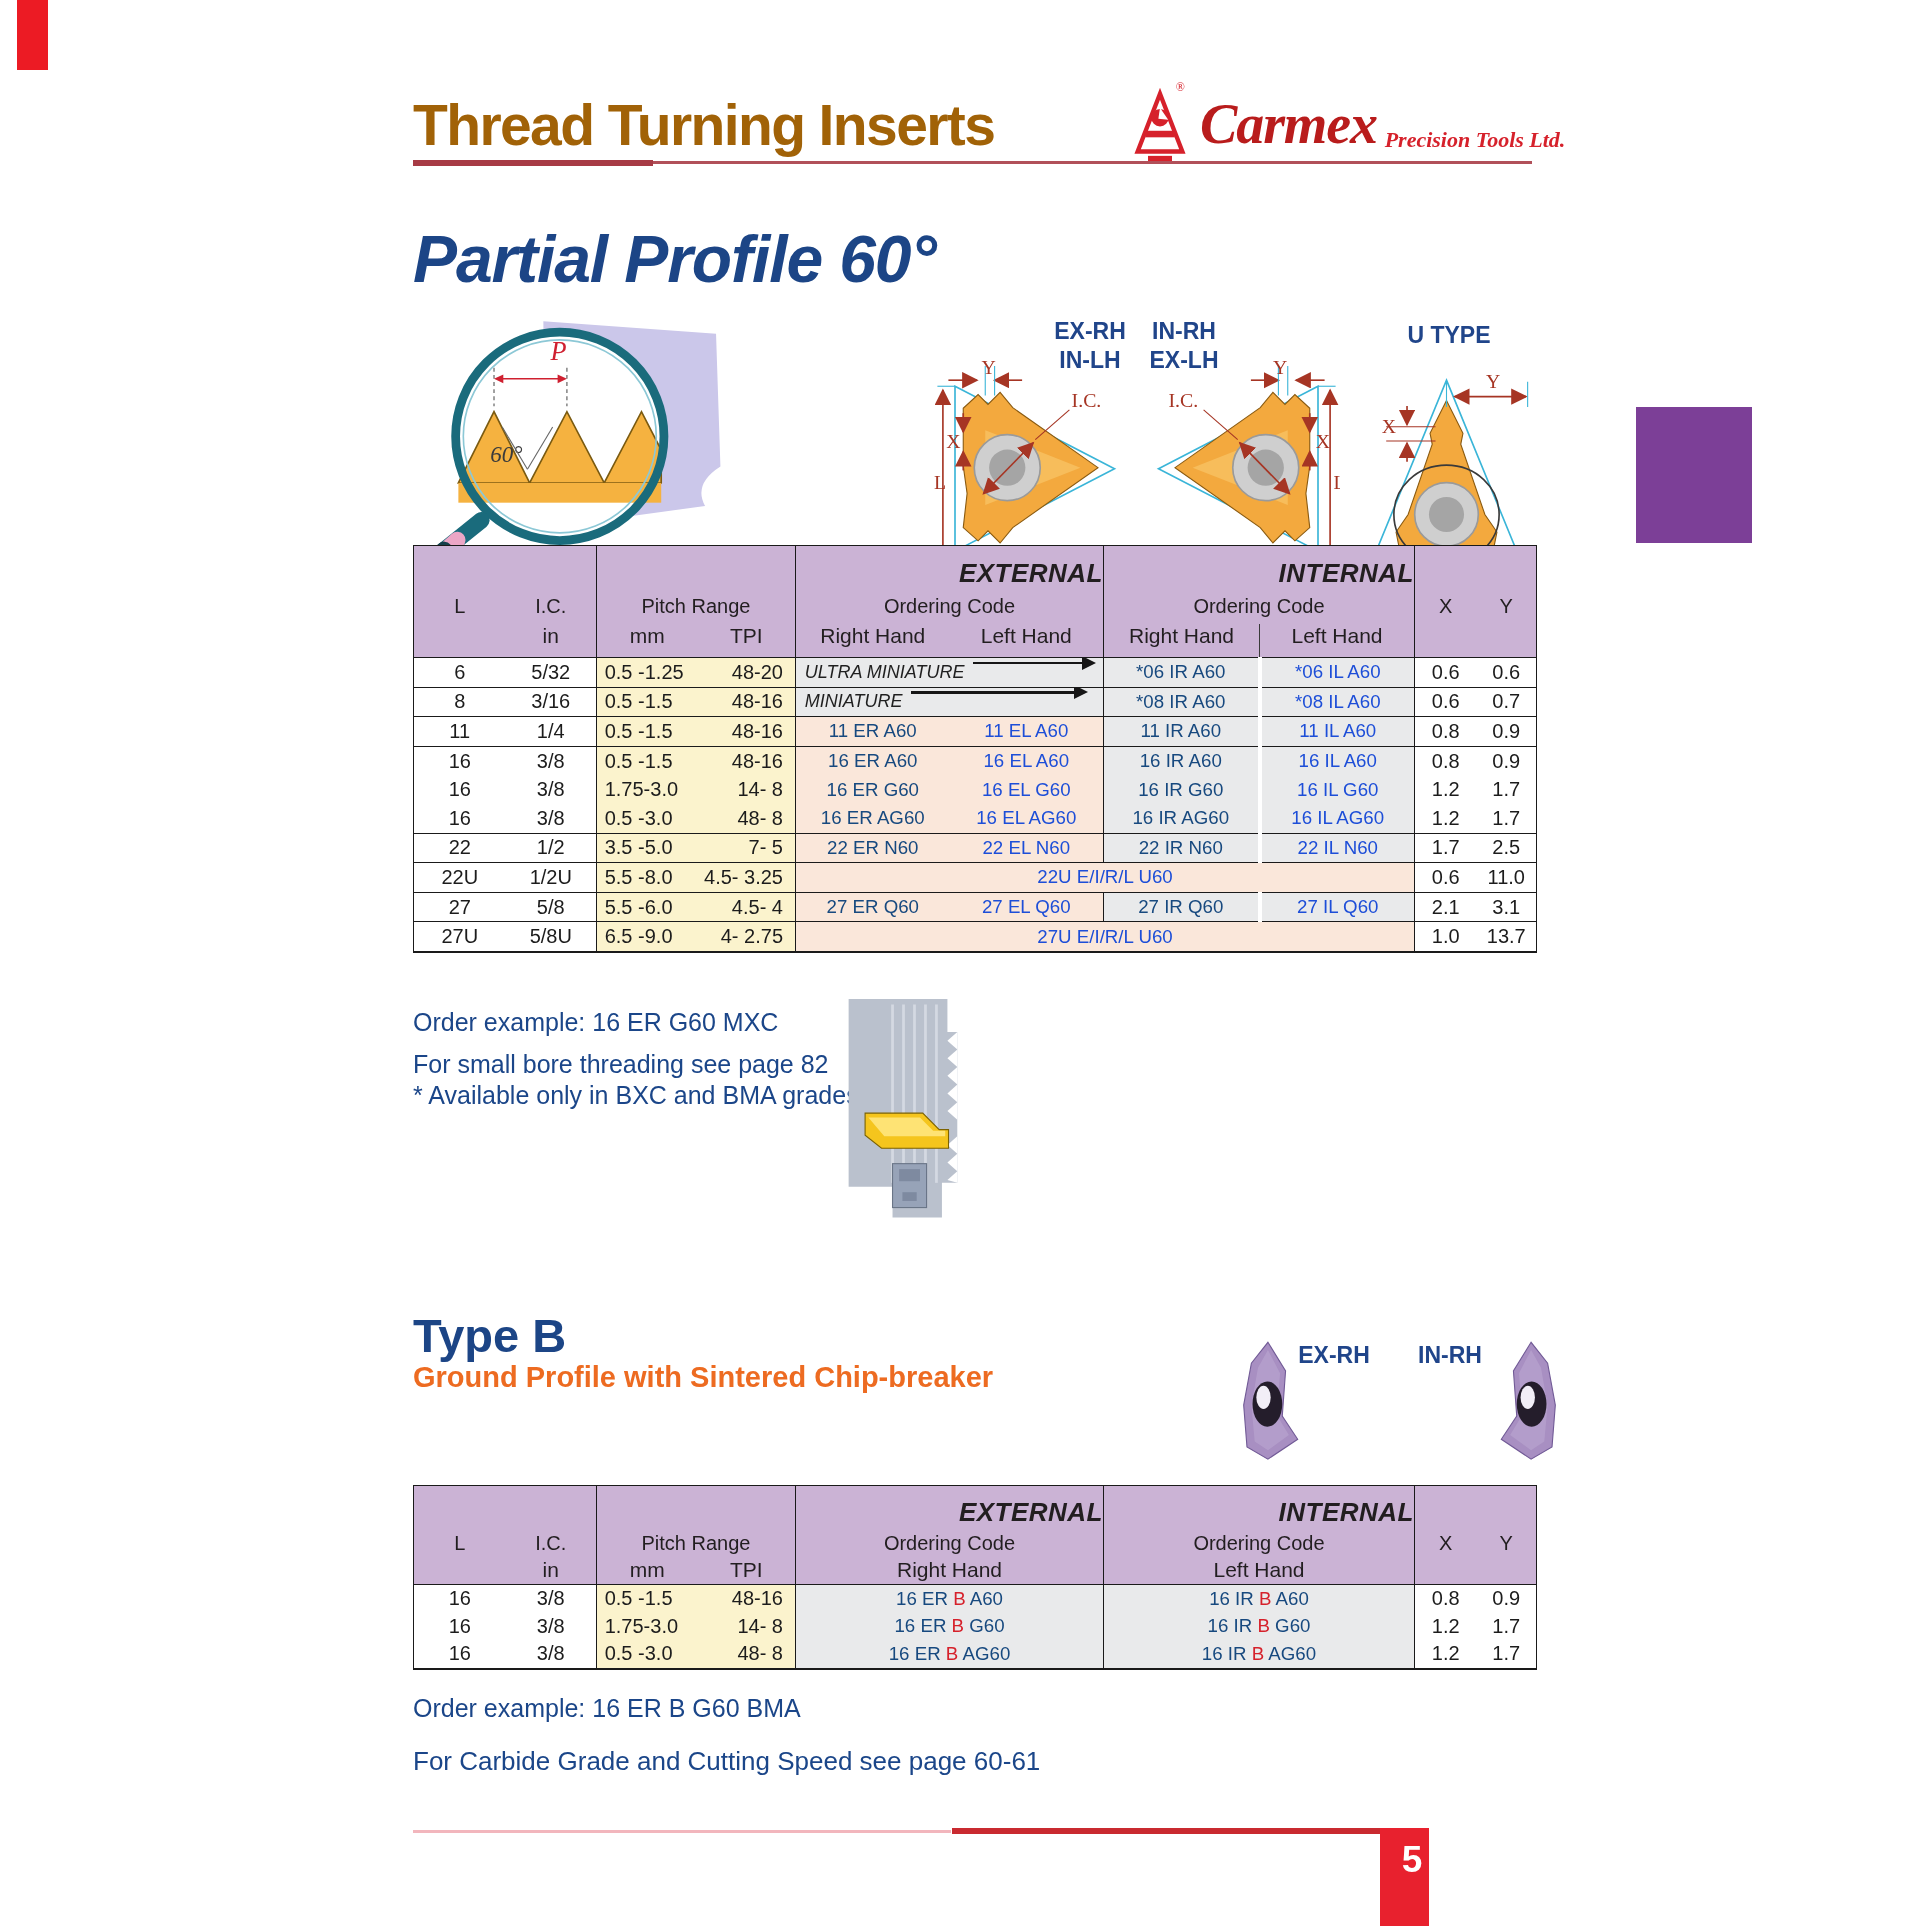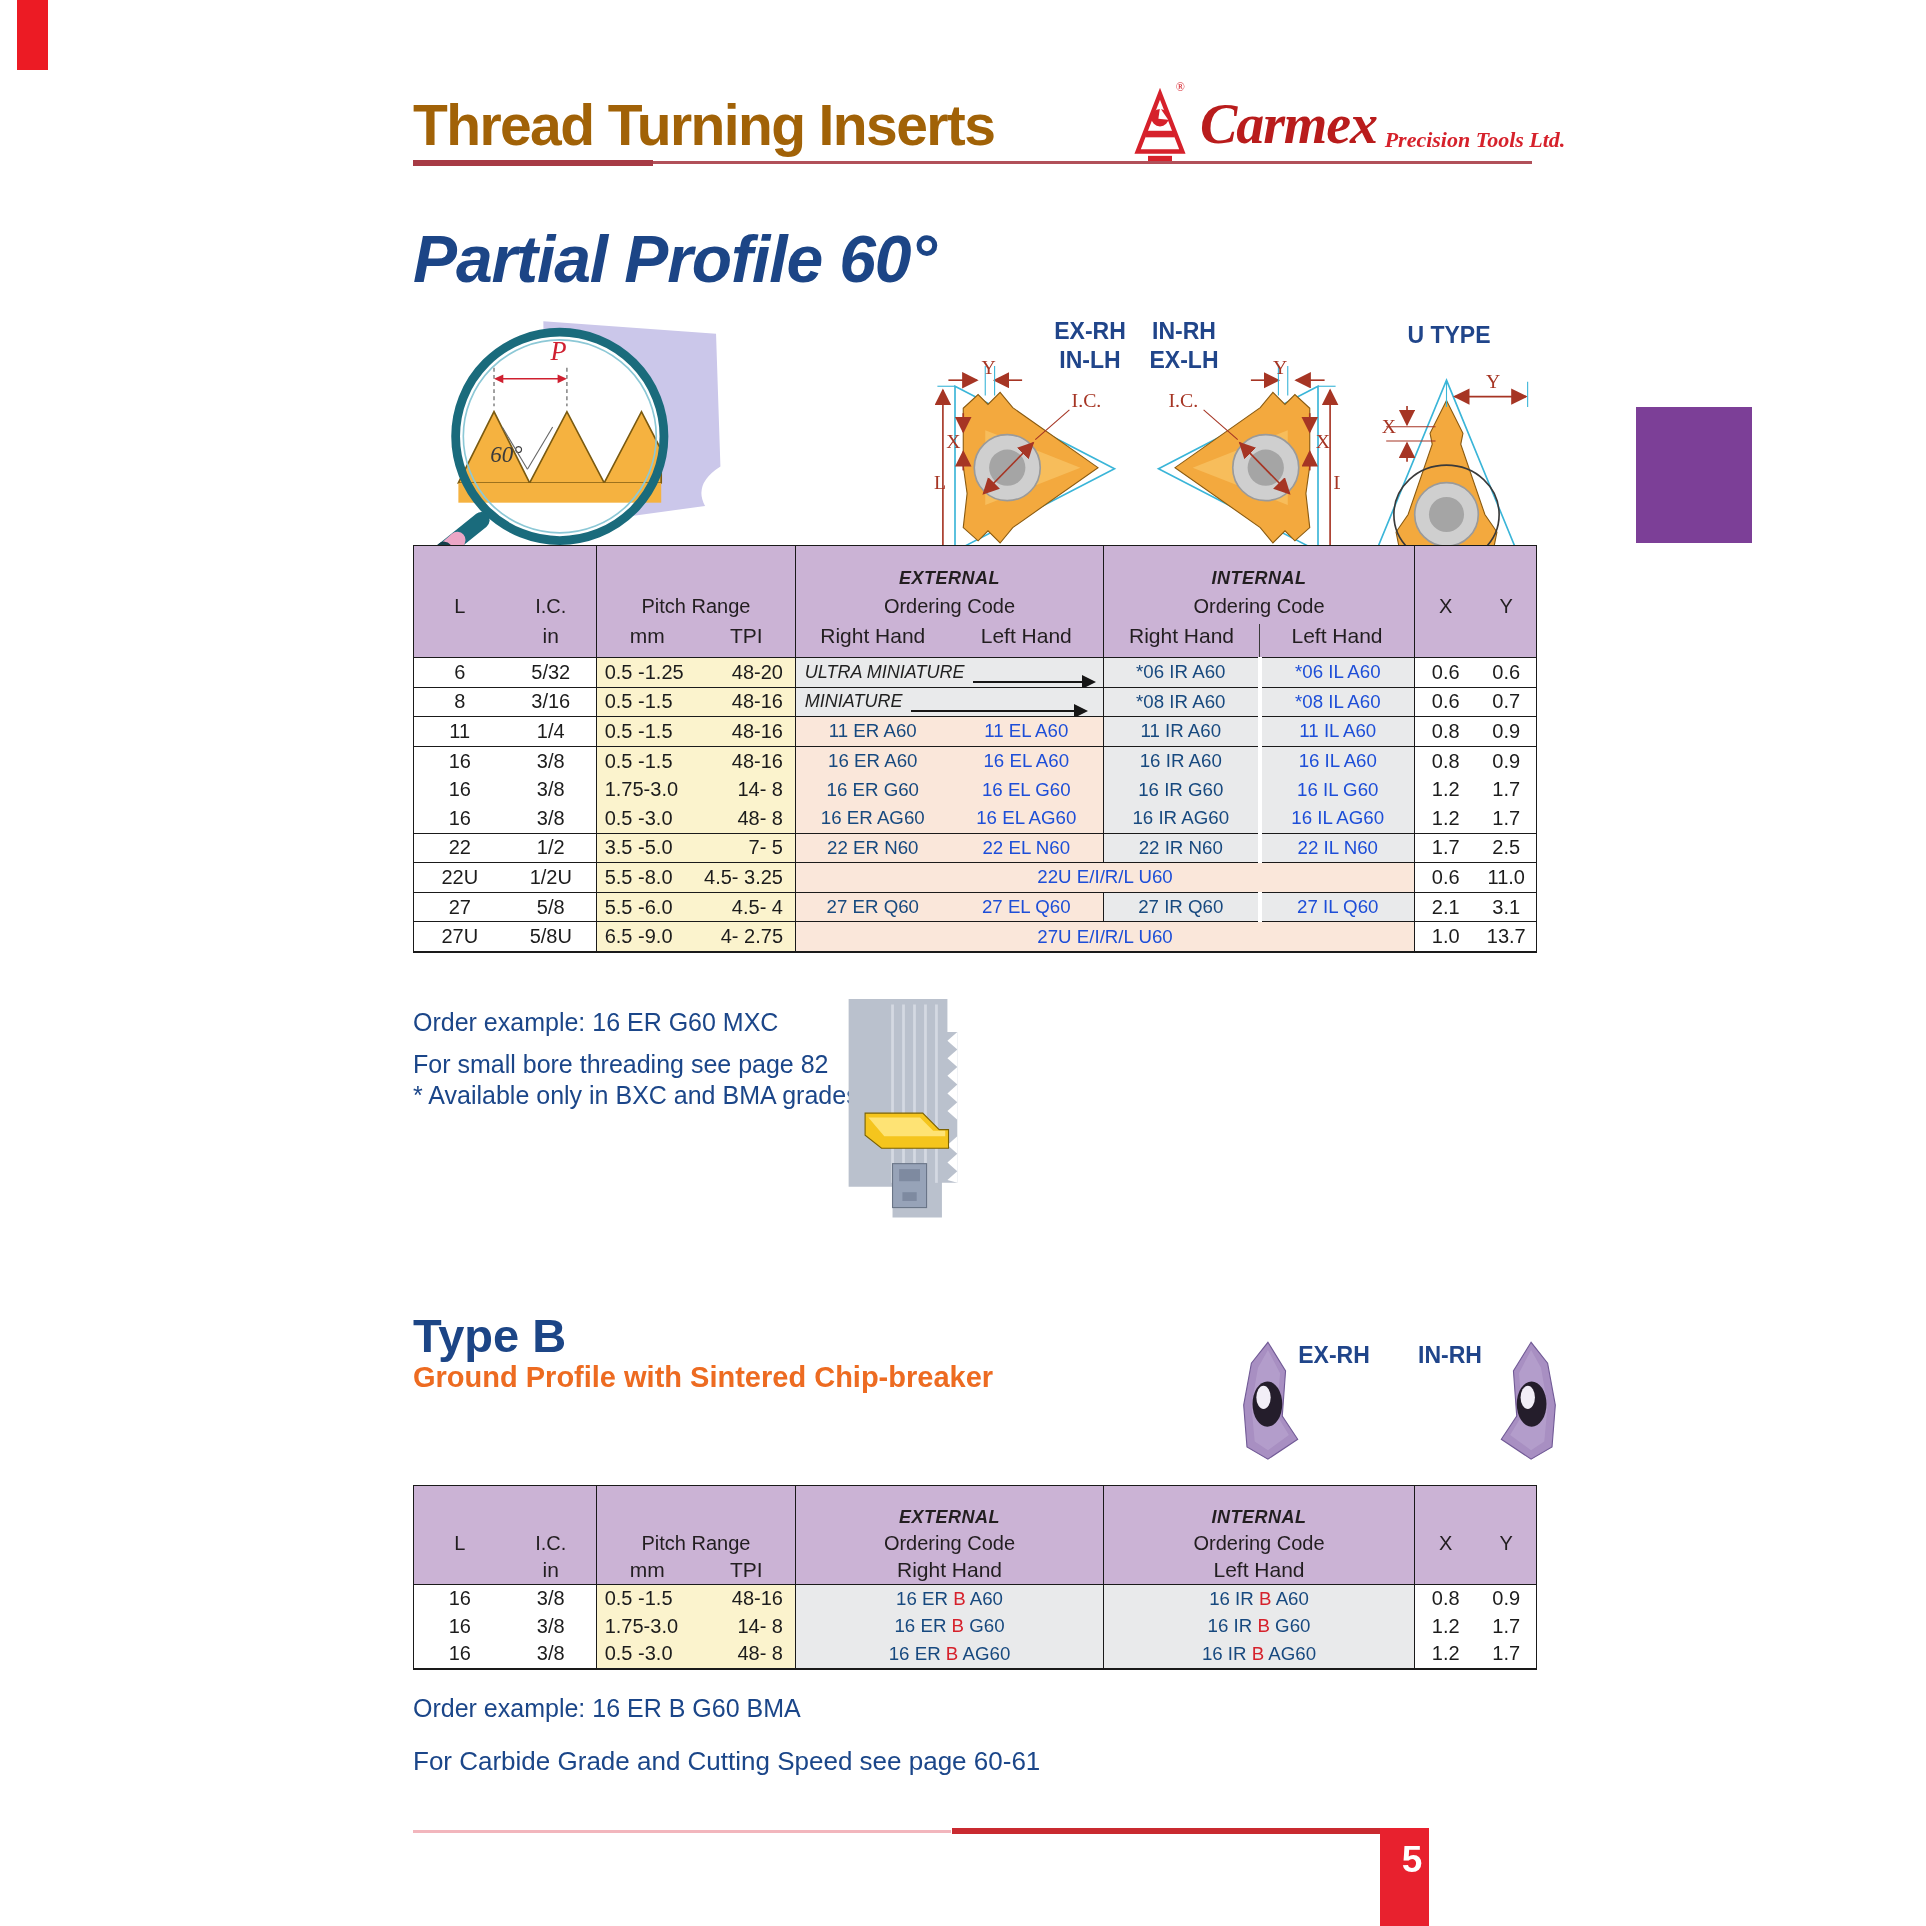--- a/index.html
+++ b/index.html
@@ -28,42 +28,42 @@
   #purple-rect{left:1636px;top:407px;width:116px;height:136px;background:#7c3f97;}
 
   
   table{border-collapse:collapse;table-layout:fixed;}
   #table1{left:413px;top:545px;}
   #table2{left:413px;top:1485px;}
   #table1,#table2{width:1124px;border:1.1px solid #1a1a1a;border-bottom:2.2px solid #1a1a1a;}
   th,td{padding:0;overflow:hidden;white-space:nowrap;}
   thead th{background:#cbb3d5;font-weight:normal;color:#221e20;}
   thead{border-bottom:1.6px solid #1a1a1a;}
-  tr.h1 th{height:43px;vertical-align:bottom;font-size:18px;font-weight:bold;font-style:italic;letter-spacing:0.5px;}
+  tr.h1 th{height:43px;vertical-align:bottom;font-size:26px;font-weight:bold;font-style:italic;letter-spacing:0.5px;text-align:right;}
   tr.h2 th{height:35px;vertical-align:middle;font-size:20px;}
   tr.h3 th{height:33px;vertical-align:top;font-size:21px;}
   #table2 tr.h1 th{height:42px;}
   #table2 tr.h2 th{height:30px;}
   #table2 tr.h3 th{height:26px;}
   td{height:28.6px;font-size:20px;text-align:center;vertical-align:middle;}
   #table2 td{height:27.5px;}
   .bl{border-left:1.1px solid #1a1a1a;}
   .blk{border-left:1.6px solid #1a1a1a;}
   .thin-div{border-left:1.1px solid #3a3a3a;}
   tr.bt td{border-top:1.6px solid #1a1a1a;}
   .yellow{background:#fbf3cd;}
   .gray{background:#e9eaeb;}
   .peach{background:#fae7da;}
   .code{font-weight:normal;font-size:18.7px;}
   .navy{color:#17497f;}
   .teal{color:#1d4ed8;}
   .red-b{color:#d6212b;}
   td.c-mm{text-align:left;padding-left:7.7px;}
   td.c-tpi{text-align:right;padding-right:12px;}
-  .notewrap{display:flex;align-items:flex-end;padding-left:8.8px;}
+  .notewrap{display:flex;align-items:flex-start;padding-left:8.8px;}
   .note-text{font-style:italic;font-size:18px;color:#1f1f1f;}
   .flowarrow{flex:1;max-width:165px;height:2.2px;background:#161616;position:relative;margin:0 18.7px 0 8.8px;}
   .flowarrow:after{content:"";position:absolute;right:-12px;top:50%;transform:translateY(-50%);
     border-left:14.3px solid #161616;border-top:7.1px solid transparent;border-bottom:7.1px solid transparent;}
 
   
   .note{color:#1b4689;font-size:25px;white-space:nowrap;}
   #note-order1{left:413px;top:1008px;}
   #note-bore{left:413px;top:1050px;}
   #note-grades{left:413px;top:1081px;}

